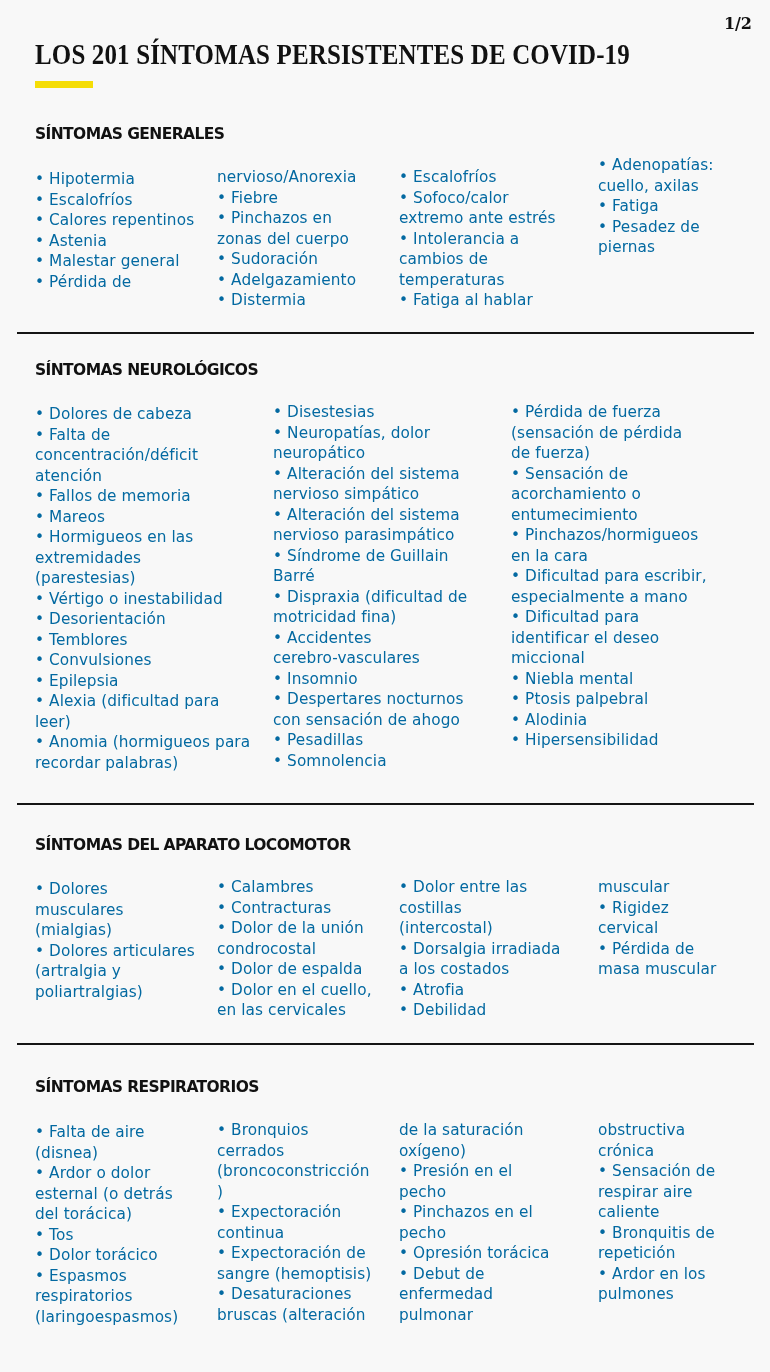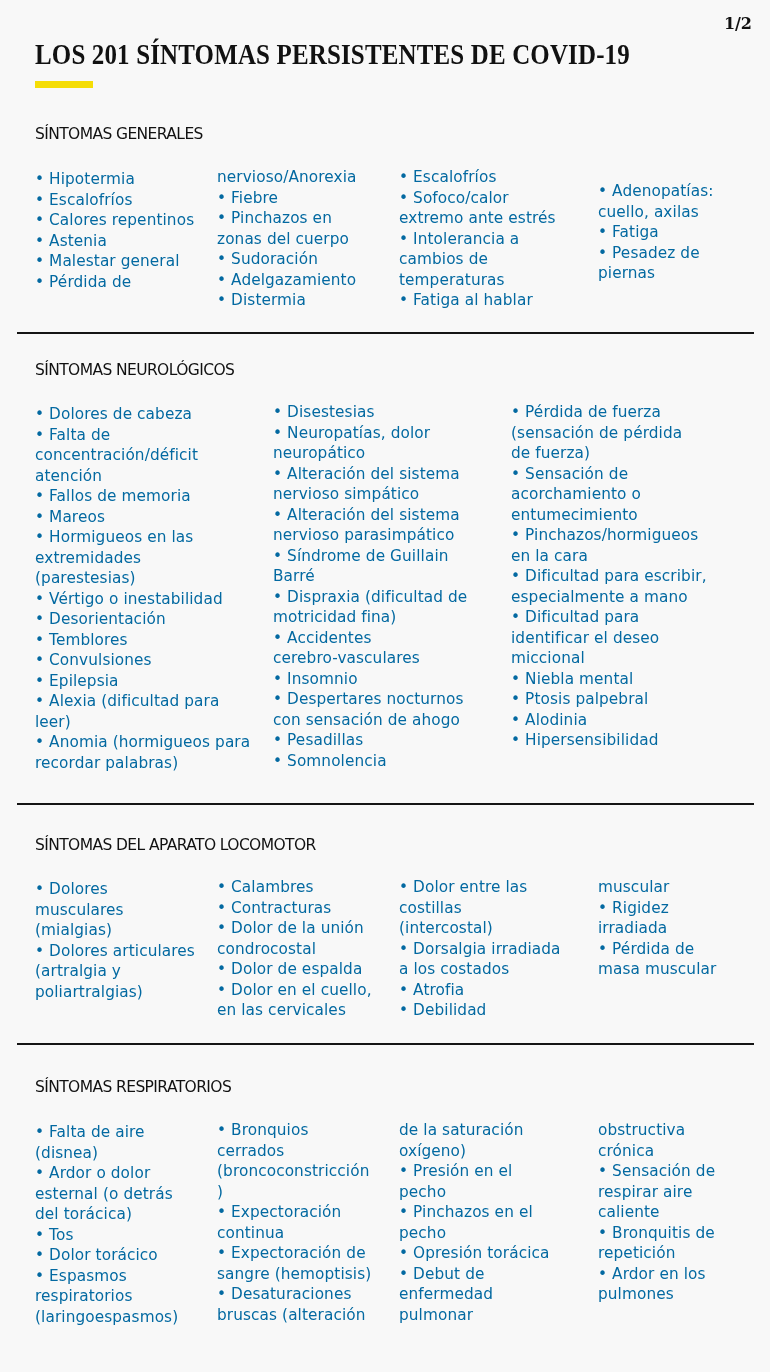--- a/index.html
+++ b/index.html
@@ -19,21 +19,21 @@
     font-size: 29px; letter-spacing: 0.2px; color: #111;
     transform: scaleX(0.86); transform-origin: left top;
     white-space: nowrap;
   }
   .accent-bar {
     position: absolute; left: 35px; top: 81px; width: 58px; height: 7px;
     background: #f5dd06;
   }
   .section-title {
     position: absolute; left: 35px; margin: 0;
-    font-family: "DejaVu Sans", sans-serif; font-weight: normal;
+    font-family: "DejaVu Sans", sans-serif; font-weight: bold;
     font-size: 15.5px; letter-spacing: -0.6px; color: #111;
     white-space: nowrap;
   }
   .divider {
     position: absolute; left: 17px; width: 737px; height: 2px; background: #151515;
   }
   .col {
     position: absolute;
     font-family: "DejaVu Sans", sans-serif;
     font-size: 15.3px; line-height: 20.5px; color: #0369a1;
@@ -68,21 +68,21 @@
   </div>
 <div class="col" style="left:399px; top:167px">
     <span class="line">• Escalofríos</span>
     <span class="line">• Sofoco/calor</span>
     <span class="line">extremo ante estrés</span>
     <span class="line">• Intolerancia a</span>
     <span class="line">cambios de</span>
     <span class="line">temperaturas</span>
     <span class="line">• Fatiga al hablar</span>
   </div>
-<div class="col" style="left:598px; top:181px">
+<div class="col" style="left:598px; top:155px">
     <span class="line">• Adenopatías:</span>
     <span class="line">cuello, axilas</span>
     <span class="line">• Fatiga</span>
     <span class="line">• Pesadez de</span>
     <span class="line">piernas</span>
   </div>
 
 <div class="divider" style="top:332px"></div>
 
 <h2 class="section-title" style="top:361px">SÍNTOMAS NEUROLÓGICOS</h2>
@@ -171,21 +171,21 @@
     <span class="line">costillas</span>
     <span class="line">(intercostal)</span>
     <span class="line">• Dorsalgia irradiada</span>
     <span class="line">a los costados</span>
     <span class="line">• Atrofia</span>
     <span class="line">• Debilidad</span>
   </div>
 <div class="col" style="left:598px; top:877px">
     <span class="line">muscular</span>
     <span class="line">• Rigidez</span>
-    <span class="line">irradiada</span>
+    <span class="line">cervical</span>
     <span class="line">• Pérdida de</span>
     <span class="line">masa muscular</span>
   </div>
 
 <div class="divider" style="top:1043px"></div>
 
 <h2 class="section-title" style="top:1078px">SÍNTOMAS RESPIRATORIOS</h2>
 <div class="col" style="left:35px; top:1122px">
     <span class="line">• Falta de aire</span>
     <span class="line">(disnea)</span>

